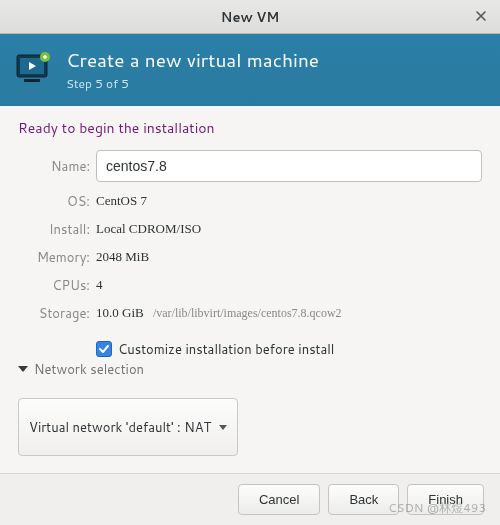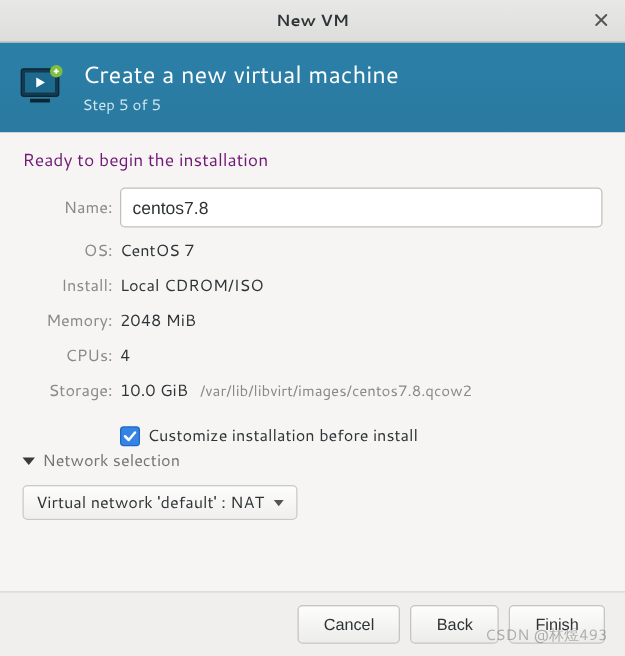--- a/index.html
+++ b/index.html
@@ -62,20 +62,21 @@
     align-items: center;
   }
   .label {
     color: #888a85;
     text-align: right;
     font-size: 13px;
   }
   .value {
     color: #2e3436;
     font-size: 13px;
+    font-family: Liberation Serif, serif;
   }
   .name-input {
     width: 100%;
     padding: 7px 9px;
     border: 1px solid #c0c0be;
     border-radius: 4px;
     background: #fff;
     font-size: 14px;
     color: #2e3436;
     outline: none;
@@ -103,24 +104,24 @@
     user-select: none;
   }
   .expander .tri {
     width: 0; height: 0;
     border-left: 5px solid transparent;
     border-right: 5px solid transparent;
     border-top: 6px solid #3a3a3a;
     margin-right: 2px;
   }
   .combo {
-    margin-top: 10px;
+    margin-top: 20px;
     display: inline-flex;
     align-items: center;
-    padding: 4px 10px;
+    padding: 19px 10px;
     background: linear-gradient(#fdfdfc, #f0efee);
     border: 1px solid #c9c9c7;
     border-radius: 4px;
     font-size: 13px;
     color: #2e3436;
     cursor: pointer;
     gap: 8px;
   }
   .combo .caret {
     width: 0; height: 0;

